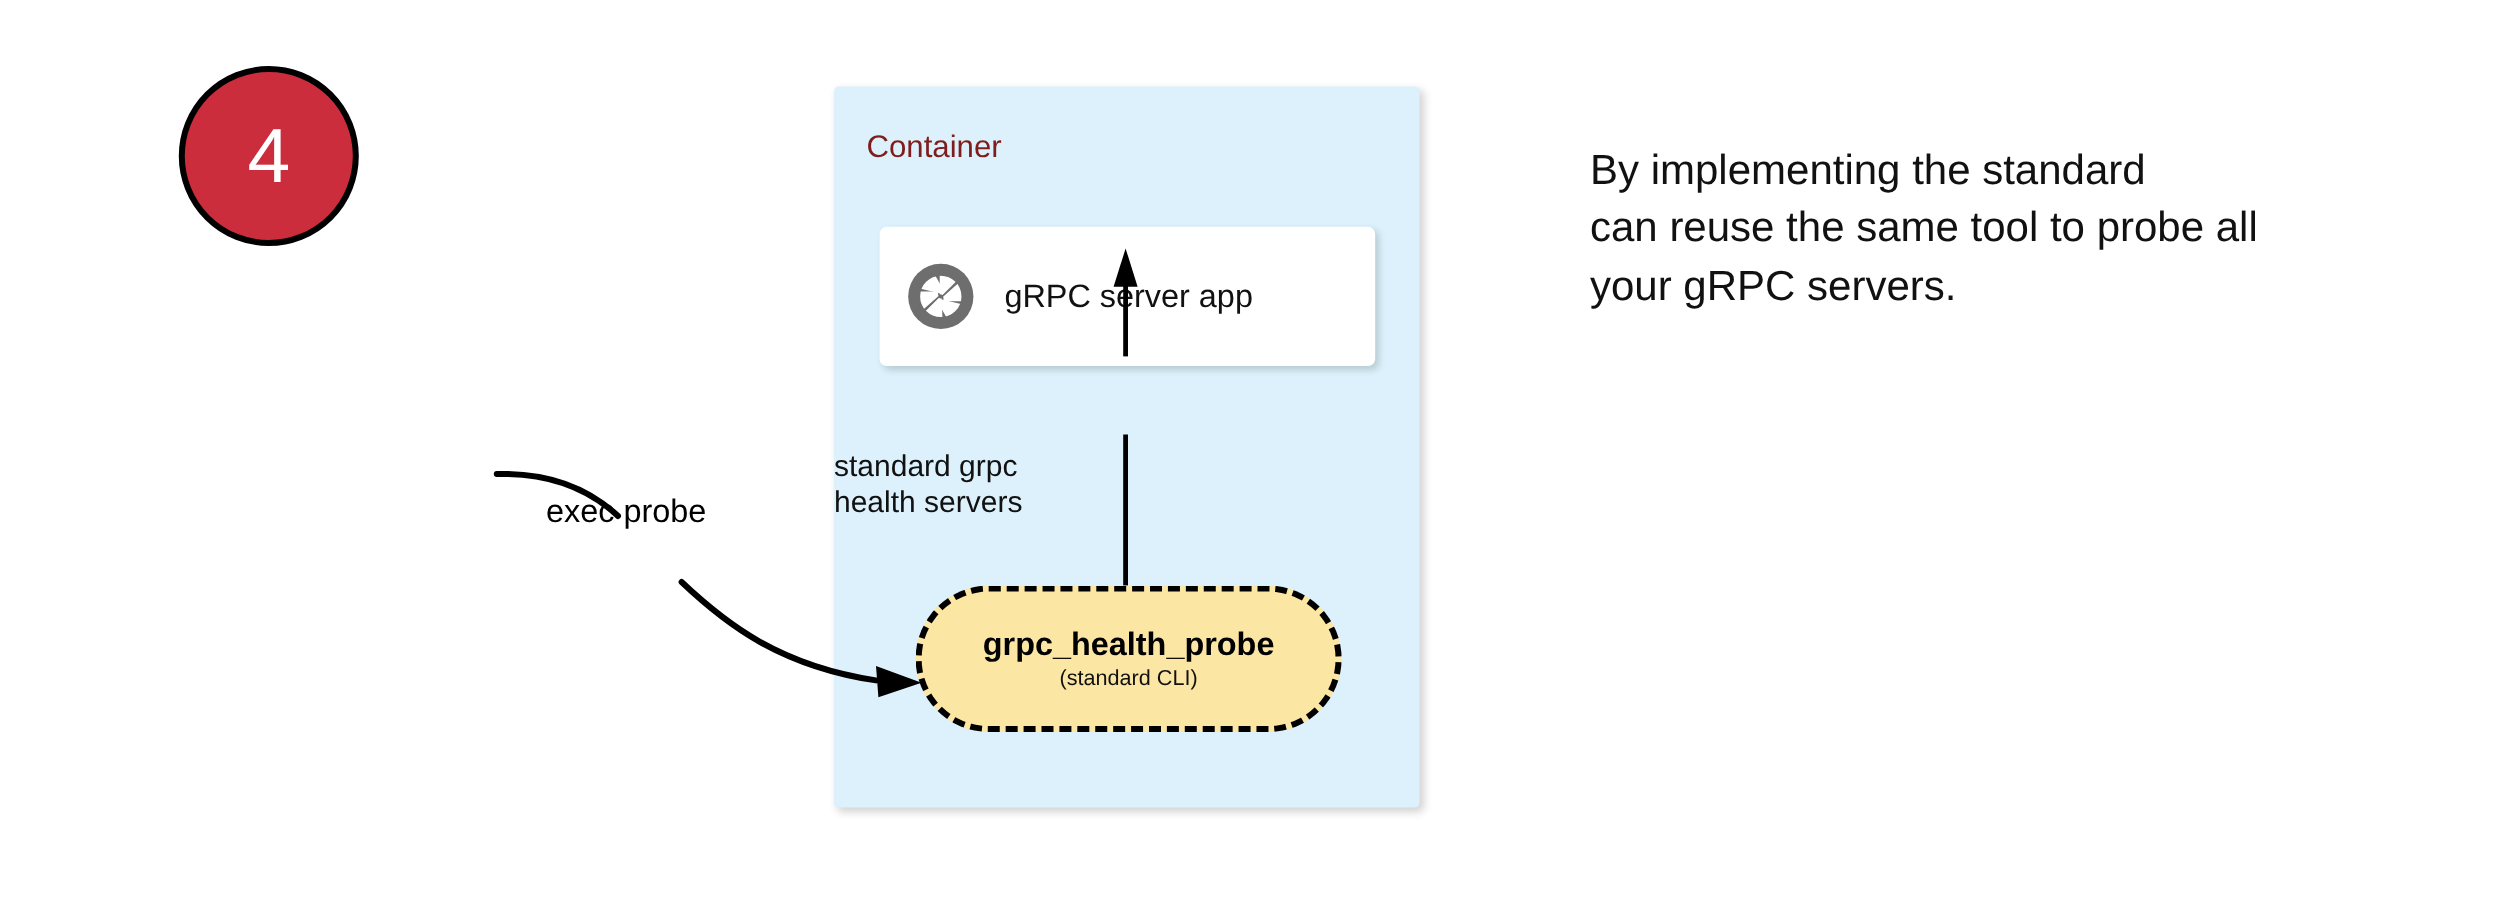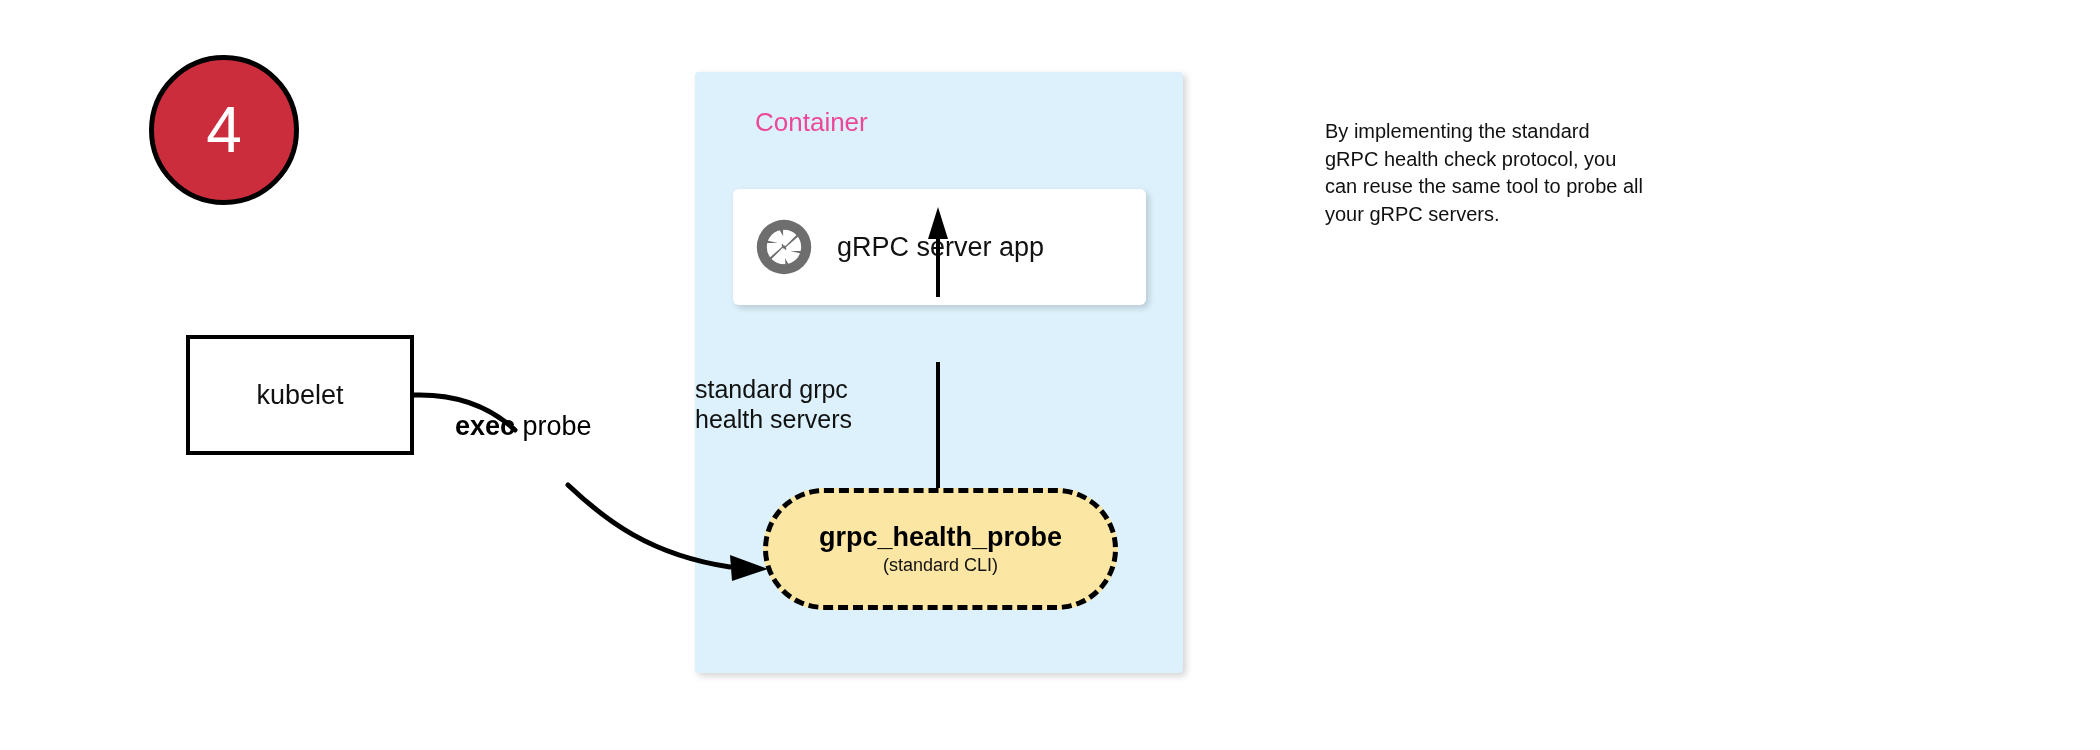--- a/index.html
+++ b/index.html
@@ -52,22 +52,21 @@
     background: #dcf1fb;
     border-radius: 4px;
     box-shadow: 3px 3px 7px rgba(0,0,0,0.18);
   }
   .container-title {
     position: absolute;
     left: 722px;
     top: 107px;
     font-size: 26px;
     line-height: 1.2;
-    color: #ec4899;
-    margin-left: 33px;
+    color: #7f1d1d;
   }
 
   
   .server-card {
     position: absolute;
     left: 733px;
     top: 189px;
     width: 413px;
     height: 116px;
     background: #ffffff;
@@ -174,29 +173,29 @@
   }
   .exec-label {
     position: absolute;
     left: 455px;
     top: 410px;
     font-size: 27px;
     line-height: 1.2;
     color: #000000;
     white-space: nowrap;
   }
-  .exec-label b { font-weight: bold; }
+  .exec-label b { font-weight: normal; }
 
   
   .explanation {
     position: absolute;
     left: 1325px;
     top: 118px;
     width: 580px;
-    font-size: 20px;
+    font-size: 35px;
     line-height: 1.38;
     color: #111111;
   }
   .explanation span { display: block; }
 </style>
 </head>
 <body>
 
 <div id="stage">
 
@@ -234,34 +233,30 @@
   <div class="protocol-label">
     <span>standard grpc</span>
     <span>health servers</span>
   </div>
 
   <div class="probe-pill">
     <div class="probe-title">grpc_health_probe</div>
     <div class="probe-subtitle">(standard CLI)</div>
   </div>
 
-  <div class="kubelet-box">
-    <div class="kubelet-label">kubelet</div>
-  </div>
 
   <svg class="exec-arrow" viewBox="0 0 400 240">
 
     <path d="M14 25 C 50 24, 85 32, 115 60" fill="none" stroke="#000000" stroke-width="5" stroke-linecap="round"></path>
 
     <path d="M168 115 C 205 150, 250 185, 330 197" fill="none" stroke="#000000" stroke-width="5" stroke-linecap="round"></path>
     <polygon points="368,199 330,185 332,211" fill="#000000"></polygon>
   </svg>
 
   <div class="exec-label"><b>exec</b><span> probe</span></div>
 
   <div class="explanation">
     <span>By implementing the standard</span>
-    <span>gRPC health check protocol, you</span>
     <span>can reuse the same tool to probe all</span>
     <span>your gRPC servers.</span>
   </div>
 
 </div>
 
 </body></html>

